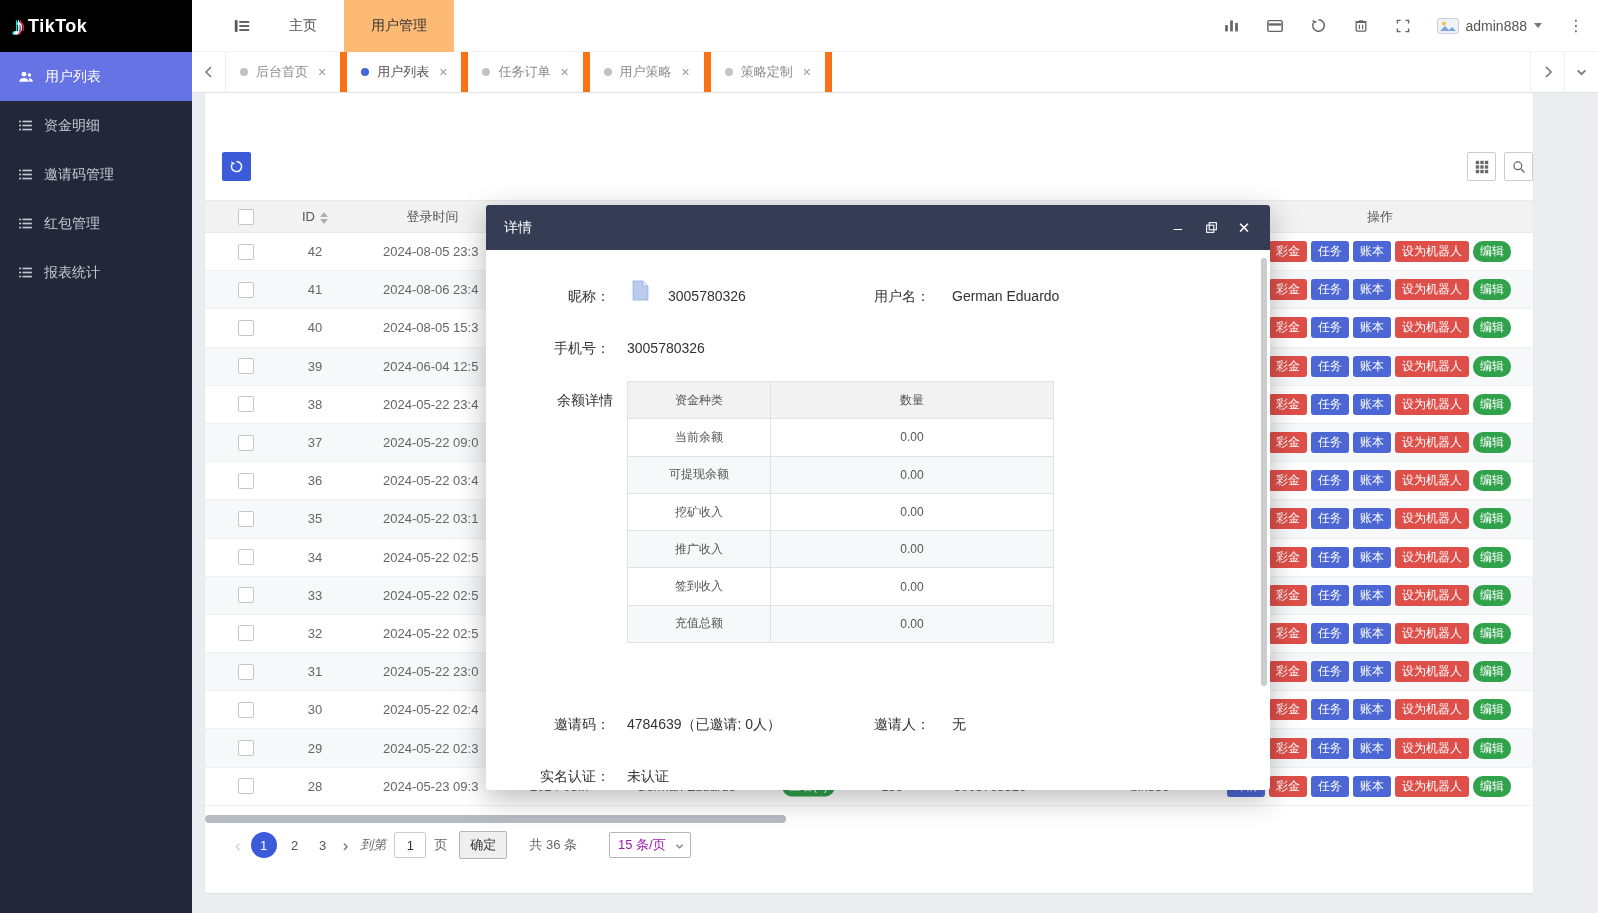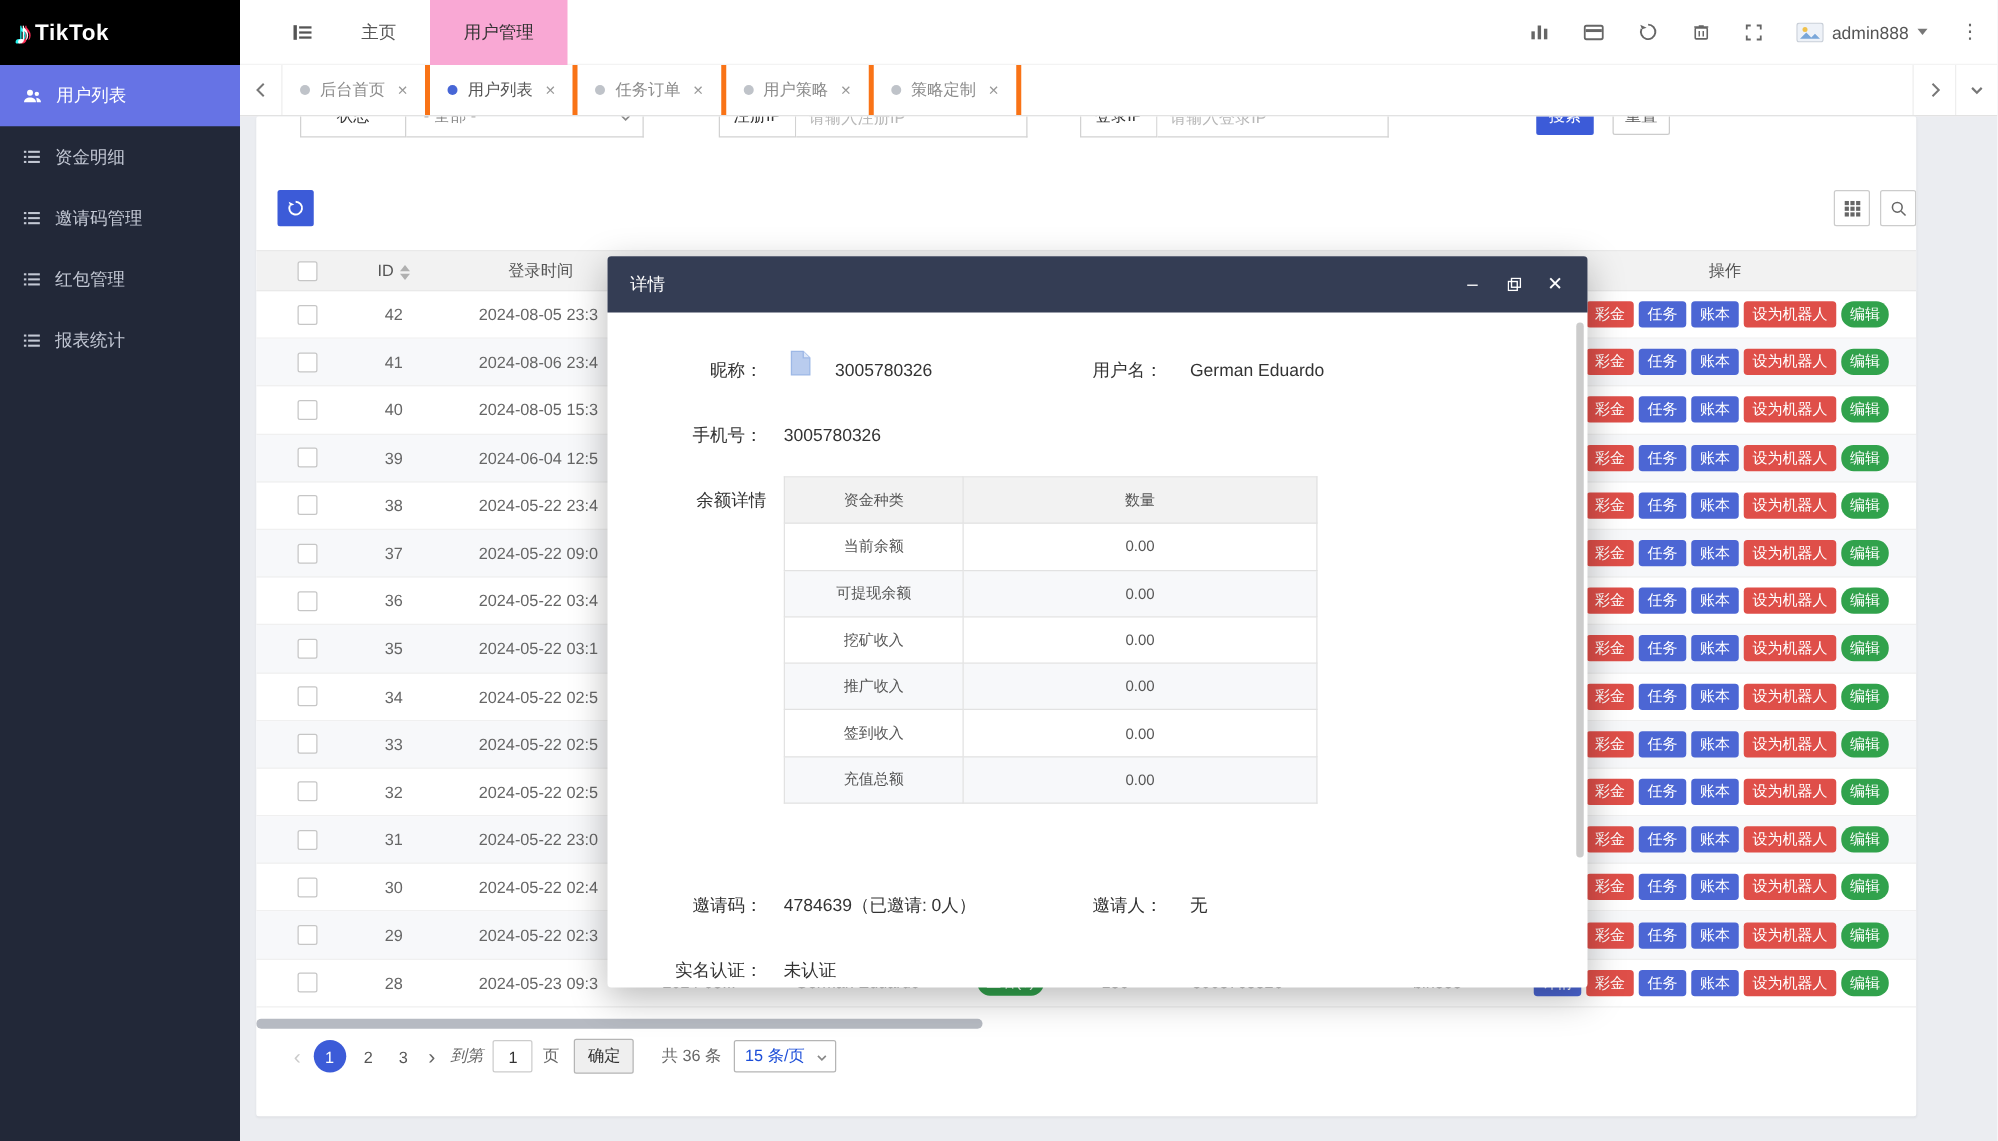--- a/index.html
+++ b/index.html
@@ -21,35 +21,35 @@
              color:#c3c8d4;font-size:14px;cursor:pointer;}
   .side-item.active{background:var(--side-active);color:#fff;}
   .side-icon svg{fill:currentColor;}
 
   
   .topbar{position:absolute;left:192px;top:0;right:0;height:52px;background:#fff;
           display:flex;align-items:center;z-index:5;border-bottom:1px solid #f3f3f3;}
   .collapse-btn{margin-left:30px;width:40px;height:52px;display:flex;align-items:center;justify-content:center;cursor:pointer;}
   .top-nav{display:flex;height:52px;}
   .top-nav-item{padding:0 27px;display:flex;align-items:center;font-size:14px;color:#555;cursor:pointer;}
-  .top-nav-item.active{background:#f9a8d4;color:#333;font-family:Liberation Serif, serif;}
+  .top-nav-item.active{background:#fdba74;color:#333;font-family:Liberation Serif, serif;}
   .topbar-right{margin-left:auto;display:flex;align-items:center;gap:26px;padding-right:14px;}
   .tb-icon{cursor:pointer;display:flex;}
   .user-chip{display:flex;align-items:center;gap:7px;color:#555;font-size:14px;cursor:pointer;}
   .caret-down{width:0;height:0;border:4px solid transparent;border-top:5px solid #777;margin-top:4px;}
   .kebab{font-size:16px;color:#666;cursor:pointer;line-height:1;}
 
   
   .tabbar{position:absolute;left:192px;top:52px;right:0;height:41px;background:#fff;
           border-bottom:1px solid #e2e2e2;display:flex;align-items:stretch;z-index:5;}
   .tab-nav-btn{width:34px;display:flex;align-items:center;justify-content:center;
                border-right:1px solid #eee;cursor:pointer;}
   .tabbar-right{margin-left:auto;display:flex;}
   .tabbar-right .tab-nav-btn{border-right:none;border-left:1px solid #eee;}
-  .tab{display:flex;align-items:center;gap:8px;padding:0 14px;border-right:4px solid #f97316;
+  .tab{display:flex;align-items:center;gap:8px;padding:0 14px;border-right:7px solid #f97316;
        font-size:13px;color:#8b8b8b;cursor:pointer;white-space:nowrap;}
   .tab.active{color:#555;}
   .tab-dot{width:8px;height:8px;border-radius:50%;background:#bfc3c9;}
   .tab.active .tab-dot{background:#4766d6;}
   .tab-close{color:#999;font-size:14px;margin-left:2px;cursor:pointer;}
 
   
   .content{position:absolute;left:192px;top:93px;right:0;bottom:0;}
   .card{position:absolute;left:13px;top:0;width:1328px;height:800px;background:#fff;
         overflow:hidden;border-radius:2px;box-shadow:0 1px 2px rgba(0,0,0,.05);}
@@ -107,21 +107,21 @@
   .page-num{min-width:20px;text-align:center;cursor:pointer;color:#555;}
   .page-num.active{width:26px;height:26px;min-width:26px;border-radius:50%;background:var(--blue);
                    color:#fff;display:flex;align-items:center;justify-content:center;}
   .goto-label{margin-left:2px;font-style:italic;}
   .goto-input{width:32px;height:26px;border:1px solid #ccc;border-radius:2px;text-align:center;
               font-size:13px;color:#333;outline:none;}
   .btn-confirm{height:28px;padding:0 10px;background:#efefef;border:1px solid #b5b5b5;border-radius:2px;
                font-size:13px;color:#333;cursor:pointer;margin-left:4px;}
   .total-label{margin-left:14px;}
   .per-page{height:26px;border:1px solid #b5b5b5;border-radius:2px;display:flex;align-items:center;
-            padding:0 24px 0 8px;position:relative;margin-left:2px;color:#1d4ed8;background:#fff;cursor:pointer;}
+            padding:0 24px 0 8px;position:relative;margin-left:24px;color:#a21caf;background:#fff;cursor:pointer;}
   .per-page .chev{position:absolute;right:6px;top:9px;}
 
   
   .modal{position:absolute;left:486px;top:205px;width:784px;height:585px;z-index:20;background:#fff;
          border-radius:3px;box-shadow:0 8px 30px rgba(0,0,0,.28);}
   .modal-header{height:45px;background:var(--modal-head);border-radius:3px 3px 0 0;display:flex;
                 align-items:center;padding:0 18px;cursor:move;}
   .modal-title{color:#fff;font-size:14px;}
   .modal-controls{margin-left:auto;display:flex;gap:17px;align-items:center;color:#fff;}
   .mc{width:16px;height:16px;display:flex;align-items:center;justify-content:center;cursor:pointer;font-size:15px;line-height:1;}
@@ -314,43 +314,20 @@
       <svg width="11" height="11" viewBox="0 0 10 10">
           <path d="M1.5 3l3.5 3.5L8.5 3" fill="none" stroke="#777" stroke-width="1.6"></path>
         </svg>
     </div>
   </div>
 </div>
 
 <div class="content">
   <div class="card">
 
-    <div class="filters">
-      <div class="fgroup">
-        <div class="flabel" style="width:85px">状态</div>
-        <div class="fselect">
-          <span>- 全部 -</span>
-          <span class="chev">
-            <svg width="9" height="9" viewBox="0 0 10 10">
-                <path d="M1.5 3l3.5 3.5L8.5 3" fill="none" stroke="#888" stroke-width="1.5"></path>
-              </svg>
-          </span>
-        </div>
-      </div>
-      <div class="fgroup" style="margin-left:60px">
-        <div class="flabel" style="width:62px">注册IP</div>
-        <input class="ftext" placeholder="请输入注册IP" style="">
-      </div>
-      <div class="fgroup" style="margin-left:42px">
-        <div class="flabel" style="width:62px">登录IP</div>
-        <input class="ftext" placeholder="请输入登录IP" style="">
-      </div>
-      <button class="btn-search">搜索</button>
-      <button class="btn-reset">重置</button>
-    </div>
 
     <button class="btn-refresh">
       <svg viewBox="0 0 20 20" width="15" height="15">
           <path d="M10 3.2a6.8 6.8 0 1 1-6.2 4" fill="none" stroke="#fff" stroke-width="2"></path>
           <path d="M2.6 3.2l1.6 4.4 4.4-1.6z" fill="#fff"></path>
         </svg>
     </button>
     <div class="tool-btn" id="btn-grid">
       <svg viewBox="0 0 18 18" width="14" height="14" fill="#666">
           <rect x="1" y="1" width="4.3" height="4.3"></rect>

